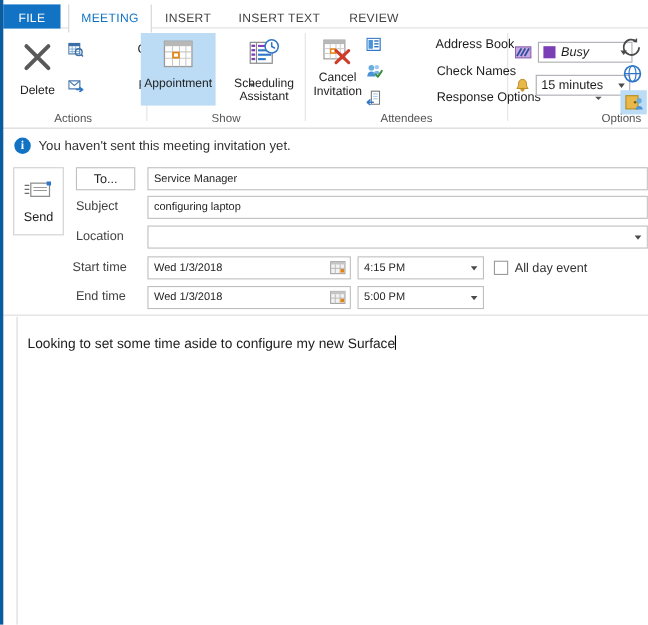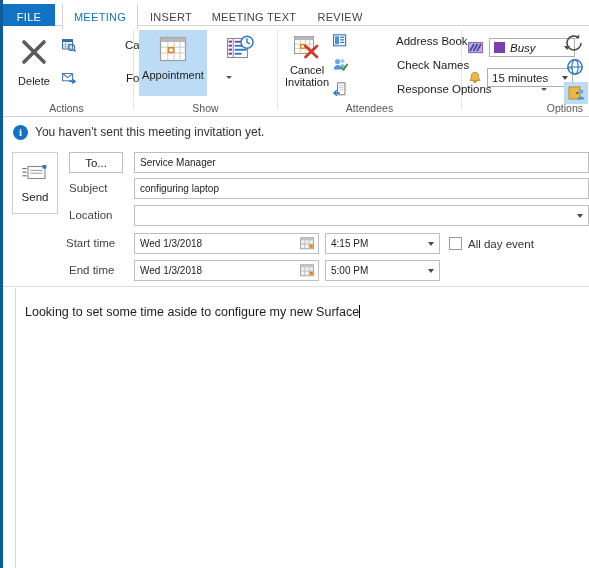--- a/index.html
+++ b/index.html
@@ -240,21 +240,21 @@
     <div class="tab file" style="left:3px; width:52px;">
       <span>FILE</span>
     </div>
     <div class="tab active" style="left:62px; width:76px;">
       <span>MEETING</span>
     </div>
     <div class="tab" style="left:143px; width:56px;">
       <span>INSERT</span>
     </div>
     <div class="tab" style="left:203px; width:102px;">
-      <span>MEETING TEXT</span>
+      <span>INSERT TEXT</span>
     </div>
     <div class="tab" style="left:309px; width:62px;">
       <span>REVIEW</span>
     </div>
   </div>
 
   <div class="ribbon">
 
     <div class="grp-divider" style="left:133px;"></div>
     <div class="grp-divider" style="left:277px;"></div>
@@ -292,21 +292,21 @@
           <path d="M0.6 2.5 L5.6 6.6 L10.6 2.5" fill="none" stroke="#4a7ab0" stroke-width="1.1"></path>
           <path d="M7.5 10.4 h4.6 M10.6 8.6 L13.2 10.4 L10.6 12.2" fill="none" stroke="#2f76c7" stroke-width="1.4" stroke-linecap="round" stroke-linejoin="round"></path>
         </svg>
       </span>
       <span>Forward</span>
       <span class="caret" style="margin-left:14px;"></span>
     </div>
 
     <div class="grp-label" style="left:0px; width:133px;">Actions</div>
 
-    <div class="big-btn sel" style="left:139px; top:4px; width:68px; height:66px;">
+    <div class="big-btn sel" style="left:128px; top:4px; width:68px; height:66px;">
       <span class="ico" style="margin-top:5px;">
         <svg width="30" height="28" viewBox="0 0 30 28">
           <rect x="2.5" y="2.5" width="25" height="23" fill="#ffffff" stroke="#9b9b9b" stroke-width="1.2"></rect>
           <rect x="2.5" y="2.5" width="25" height="4.5" fill="#b8b8b8"></rect>
           <g stroke="#c9c9c9" stroke-width="1">
             <line x1="9.8" y1="7" x2="9.8" y2="25.5"></line>
             <line x1="16.2" y1="7" x2="16.2" y2="25.5"></line>
             <line x1="22.0" y1="7" x2="22.0" y2="25.5"></line>
             <line x1="3" y1="12.2" x2="27.5" y2="12.2"></line>
             <line x1="3" y1="18" x2="27.5" y2="18"></line>
@@ -329,20 +329,21 @@
             <rect x="3.6" y="17.6" width="3.4" height="2.1"></rect>
           </g>
           <rect x="9.6" y="5.8" width="11" height="1.9" fill="#7b3fb5"></rect>
           <rect x="9.6" y="9.8" width="8" height="1.9" fill="#2f76c7"></rect>
           <rect x="9.6" y="13.8" width="12" height="1.9" fill="#2f76c7"></rect>
           <rect x="9.6" y="17.8" width="7" height="1.9" fill="#2f76c7"></rect>
           <circle cx="22" cy="7.2" r="6" fill="#ffffff" stroke="#2f76c7" stroke-width="1.4"></circle>
           <path d="M22 3.8 V7.3 L24.6 8.6" fill="none" stroke="#2f76c7" stroke-width="1.4" stroke-linecap="round"></path>
         </svg>
       </span>
+      <span style="margin-top:4px;">Scheduling Assistant</span>
     </div>
 
     <div class="grp-label" style="left:134px; width:143px;">Show</div>
 
     <div class="big-btn" style="left:283px; top:4px; width:48px; height:66px;">
       <span class="ico" style="margin-top:4px;">
         <svg width="28" height="26" viewBox="0 0 28 26">
           <rect x="1.5" y="2.5" width="19" height="17" fill="#ffffff" stroke="#9b9b9b" stroke-width="1.1"></rect>
           <rect x="1.5" y="2.5" width="19" height="3.6" fill="#b8b8b8"></rect>
           <g stroke="#cbcbcb" stroke-width="0.9">

